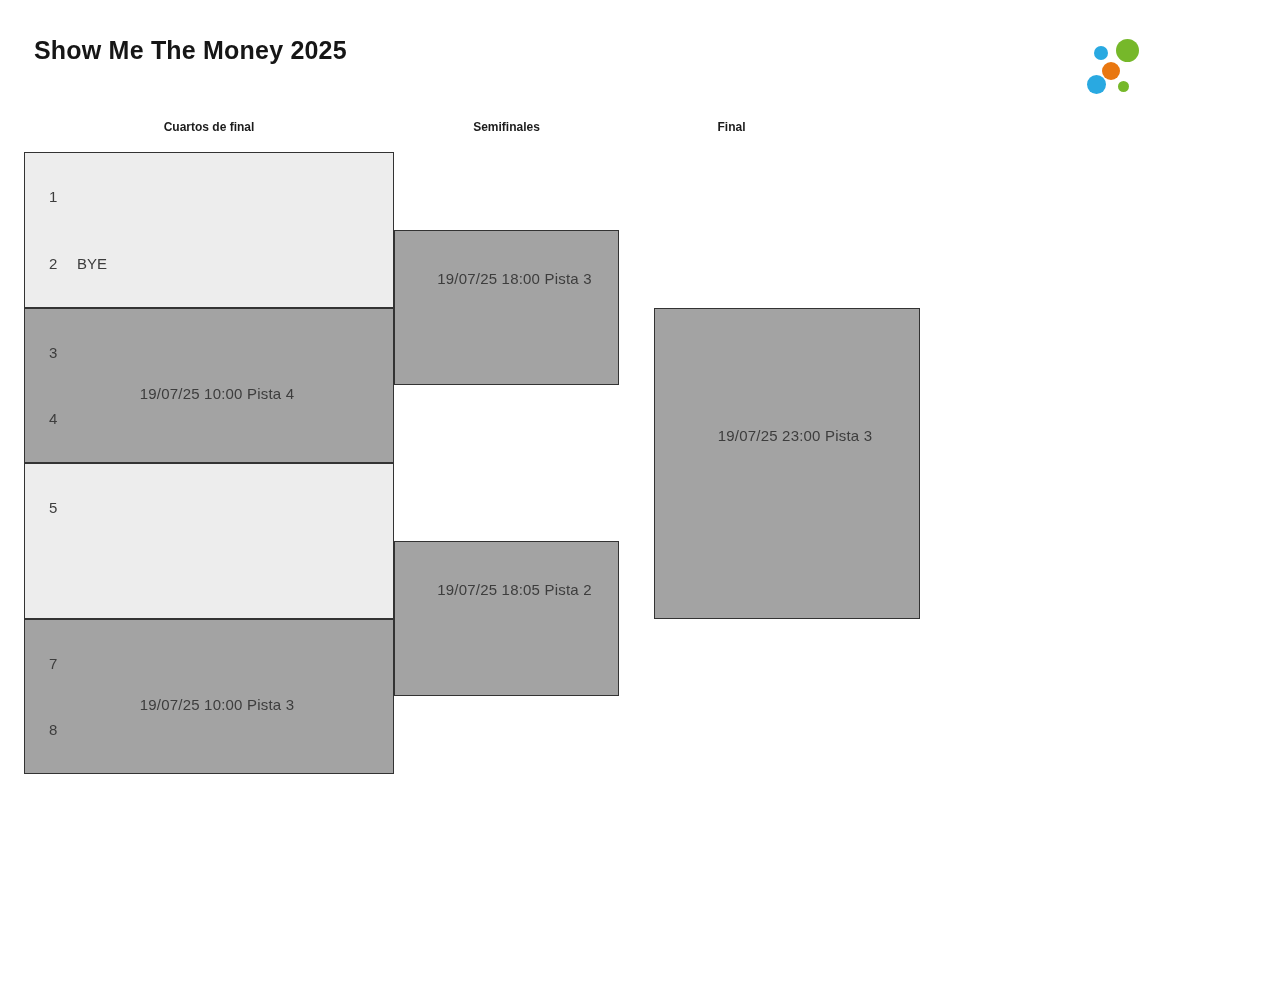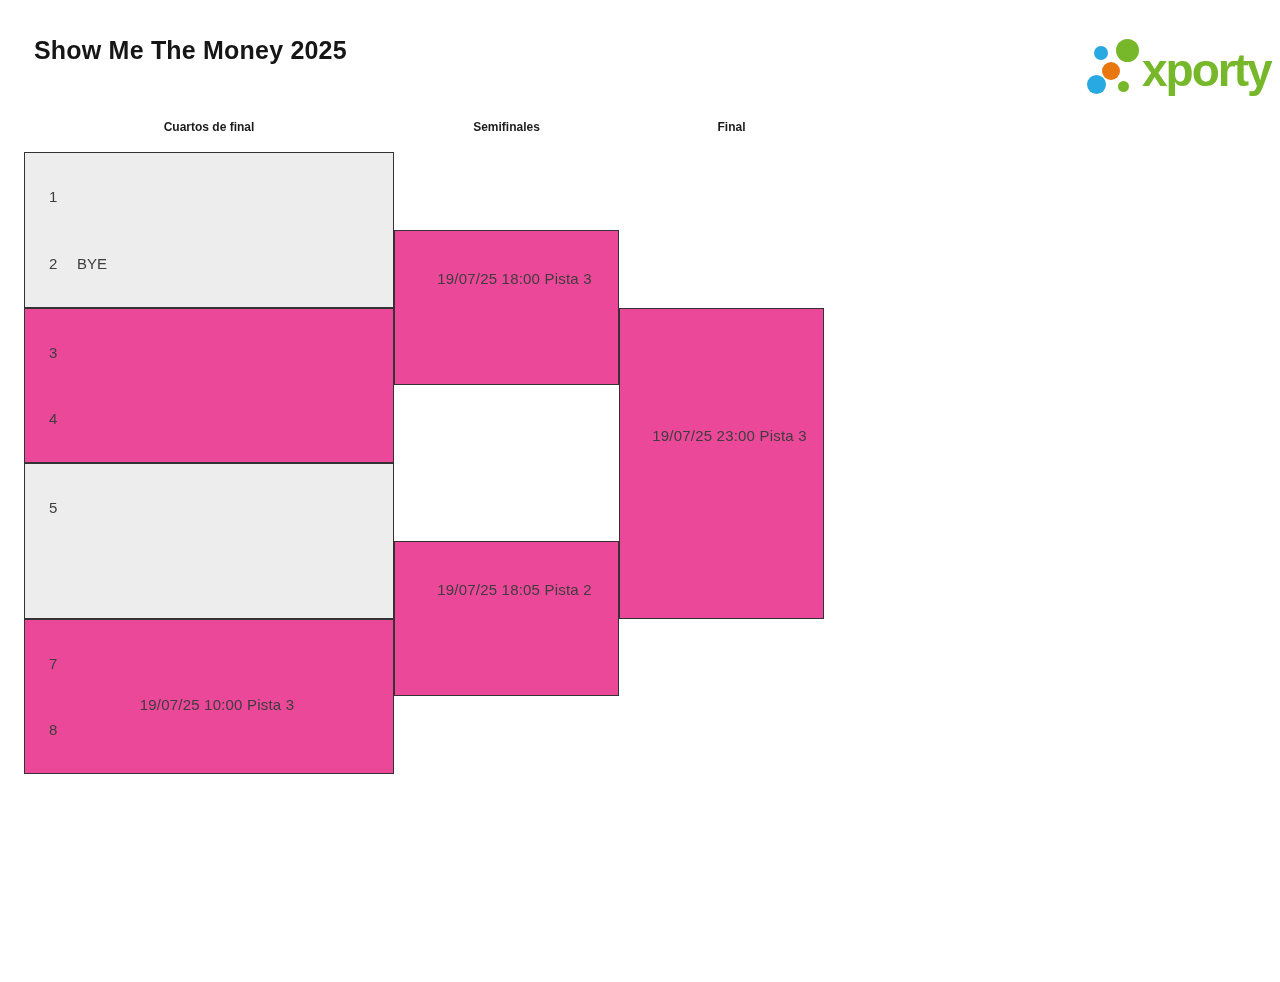--- a/index.html
+++ b/index.html
@@ -42,35 +42,35 @@
     text-align: center;
   }
   .round-label.r1 { left: 0;     width: 370px; }
   .round-label.r2 { left: 370px; width: 225px; }
   .round-label.r3 { left: 595px; width: 225px; }
 
   
   .match {
     position: absolute;
     border: 1px solid #333333;
-    background: #ec4899;
+    background: #a3a3a3;
   }
   .match.shaded { background: var(--shade); }
 
   .qf    { left: 0;     width: 370px;   height: 155.5px; }
   .qf1   { top: 128px; }
   .qf2   { top: 283.5px; }
   .qf3   { top: 439px; }
   .qf4   { top: 594.5px; }
 
   .sf    { left: 370px; width: 225px;   height: 155.5px; }
   .sf1   { top: 205.75px; }
   .sf2   { top: 516.75px; }
 
-  .final { left: 595px; width: 205px; height: 311px; top: 283.5px; }
+  .final { left: 630px; width: 266px; height: 311px; top: 283.5px; }
 
   .seed-row-top, .seed-row-bottom {
     position: absolute; left: 8px; right: 8px;
     font-size: 15px; color: #3d3d3d;
   }
   .seed-row-top    { top: 19px; }
   .seed-row-bottom { bottom: 19px; }
   .seed-num  { display: inline-block; min-width: 12px; }
   .team-name { display: inline-block; margin-left: 8px; }
 
@@ -89,41 +89,41 @@
 <div class="title-block">
   <div>Show Me The Money 2025</div>
 </div>
 
 <div class="logo">
   <span class="dot dot-blue-small"></span>
   <span class="dot dot-green-large"></span>
   <span class="dot dot-orange"></span>
   <span class="dot dot-blue-large"></span>
   <span class="dot dot-green-small"></span>
-  <span class="logo-text">xporty</span>
 </div>
 
 <div class="round-label r1">Cuartos de final</div>
 <div class="round-label r2">Semifinales</div>
 <div class="round-label r3">Final</div>
 
 <div class="match qf qf1 shaded">
   <div class="seed-row-top">
     <span class="seed-num">1</span><span class="team-name"></span>
   </div>
   <div class="match-info"></div>
   <div class="seed-row-bottom">
     <span class="seed-num">2</span><span class="team-name">BYE</span>
   </div>
 </div>
 
 <div class="match qf qf2">
   <div class="seed-row-top">
     <span class="seed-num">3</span><span class="team-name"></span>
   </div>
+  <div class="match-info">19/07/25 10:00 Pista 4</div>
   <div class="seed-row-bottom">
     <span class="seed-num">4</span><span class="team-name"></span>
   </div>
 </div>
 
 <div class="match qf qf3 shaded">
   <div class="seed-row-top">
     <span class="seed-num">5</span><span class="team-name"></span>
   </div>
   <div class="match-info"></div>

